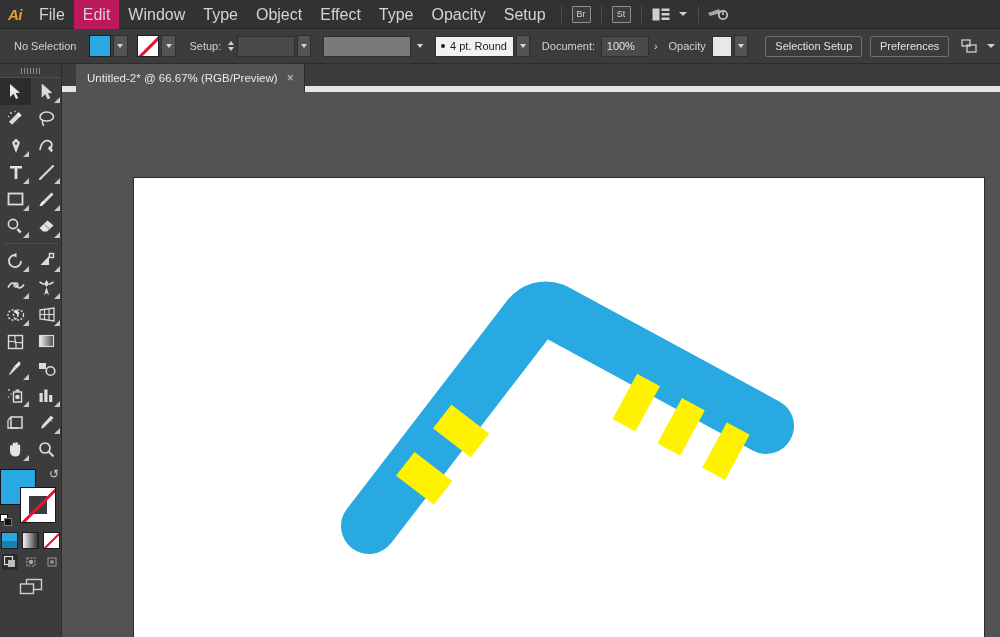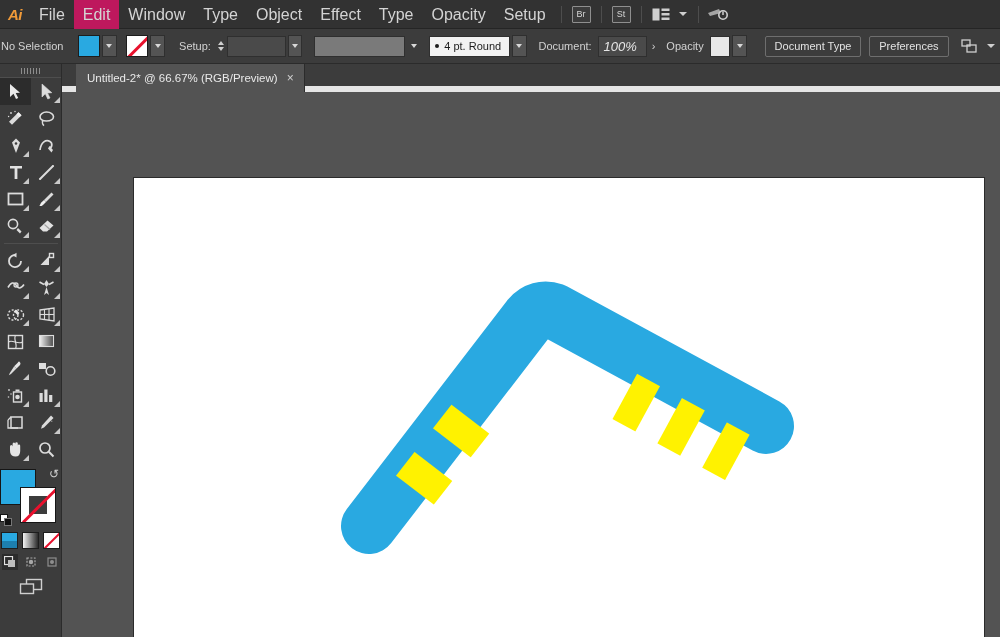--- a/index.html
+++ b/index.html
@@ -37,21 +37,21 @@
     background: #3c3c3c;
   }
   .mb-icon { width: 22px; height: 20px; margin: 0 2px; display:flex; align-items:center; justify-content:center; }
   .caret { width: 0; height: 0; border-left: 4px solid transparent; border-right: 4px solid transparent;
            border-top: 4px solid #cfcfcf; margin: 0 5px; }
 
   
   .controlbar {
     position: absolute; left: 0; top: 29px; width: 1000px; height: 35px;
     background: #3c3c3c; border-bottom: 1px solid #2b2b2b;
-    display: flex; align-items: center; padding-left: 1px;
+    display: flex; align-items: center; padding-left: 14px;
   }
   .cb-label { color: #d2d2d2; font-size: 11px; white-space: nowrap; }
 
   .swatch-box {
     width: 22px; height: 22px; border: 1px solid #1d1d1d; background: #29a9e1;
   }
   .swatch-none {
     width: 22px; height: 22px; border: 1px solid #1d1d1d; background: #ffffff;
     position: relative; overflow: hidden;
   }
@@ -69,21 +69,21 @@
   }
   .stepper {
     width: 12px; height: 22px; display: flex; flex-direction: column;
     align-items: center; justify-content: center; margin-left: 4px;
   }
   .stepper i { display:block; width:0;height:0;border-left:3.5px solid transparent;border-right:3.5px solid transparent; }
   .stepper i.up { border-bottom: 4px solid #cfcfcf; margin-bottom: 2px; }
   .stepper i.dn { border-top: 4px solid #cfcfcf; }
   .field {
     height: 21px; background: #5a5a5a; border: 1px solid #2f2f2f;
-    color: #e6e6e6; font-size: 13px; display: flex; align-items: center; padding: 0 5px; font-style: italic;
+    color: #e6e6e6; font-size: 11px; display: flex; align-items: center; padding: 0 5px;
   }
   .field.dark { background: #4a4a4a; }
   .brush-field {
     width: 82px; height: 21px; background: #f2f2f2; border: 1px solid #2f2f2f;
     color: #1c1c1c; font-size: 11px; display: flex; align-items: center; gap: 5px; padding: 0 5px;
   }
   .brush-dot { width: 4px; height: 4px; border-radius: 50%; background: #1c1c1c; flex: none; }
   .opacity-field { width: 50px; }
   .chev-right { color: #d2d2d2; font-size: 11px; padding: 0 5px; }
   .style-swatch { width: 21px; height: 21px; background: #e8e8e8; border: 1px solid #2f2f2f; }
@@ -283,21 +283,21 @@
 
     <div style="width:6px"></div>
     <div class="cb-label">Opacity</div>
     <div style="width:6px"></div>
     <div class="style-swatch"></div>
     <div class="dd-arrow">
         <i></i>
       </div>
 
     <div style="width:18px"></div>
-    <div class="cb-button">Document Type</div>
+    <div class="cb-button">Selection Setup</div>
     <div style="width:8px"></div>
     <div class="cb-button">Preferences</div>
 
     <div style="width:8px"></div>
     <div class="mb-icon">
       <svg width="17" height="15" viewBox="0 0 17 15">
         <rect x="1" y="1" width="8" height="6" fill="none" stroke="#cfcfcf" stroke-width="1.3"></rect>
         <rect x="6" y="6" width="9" height="7" fill="none" stroke="#cfcfcf" stroke-width="1.3"></rect>
       </svg>
     </div>

